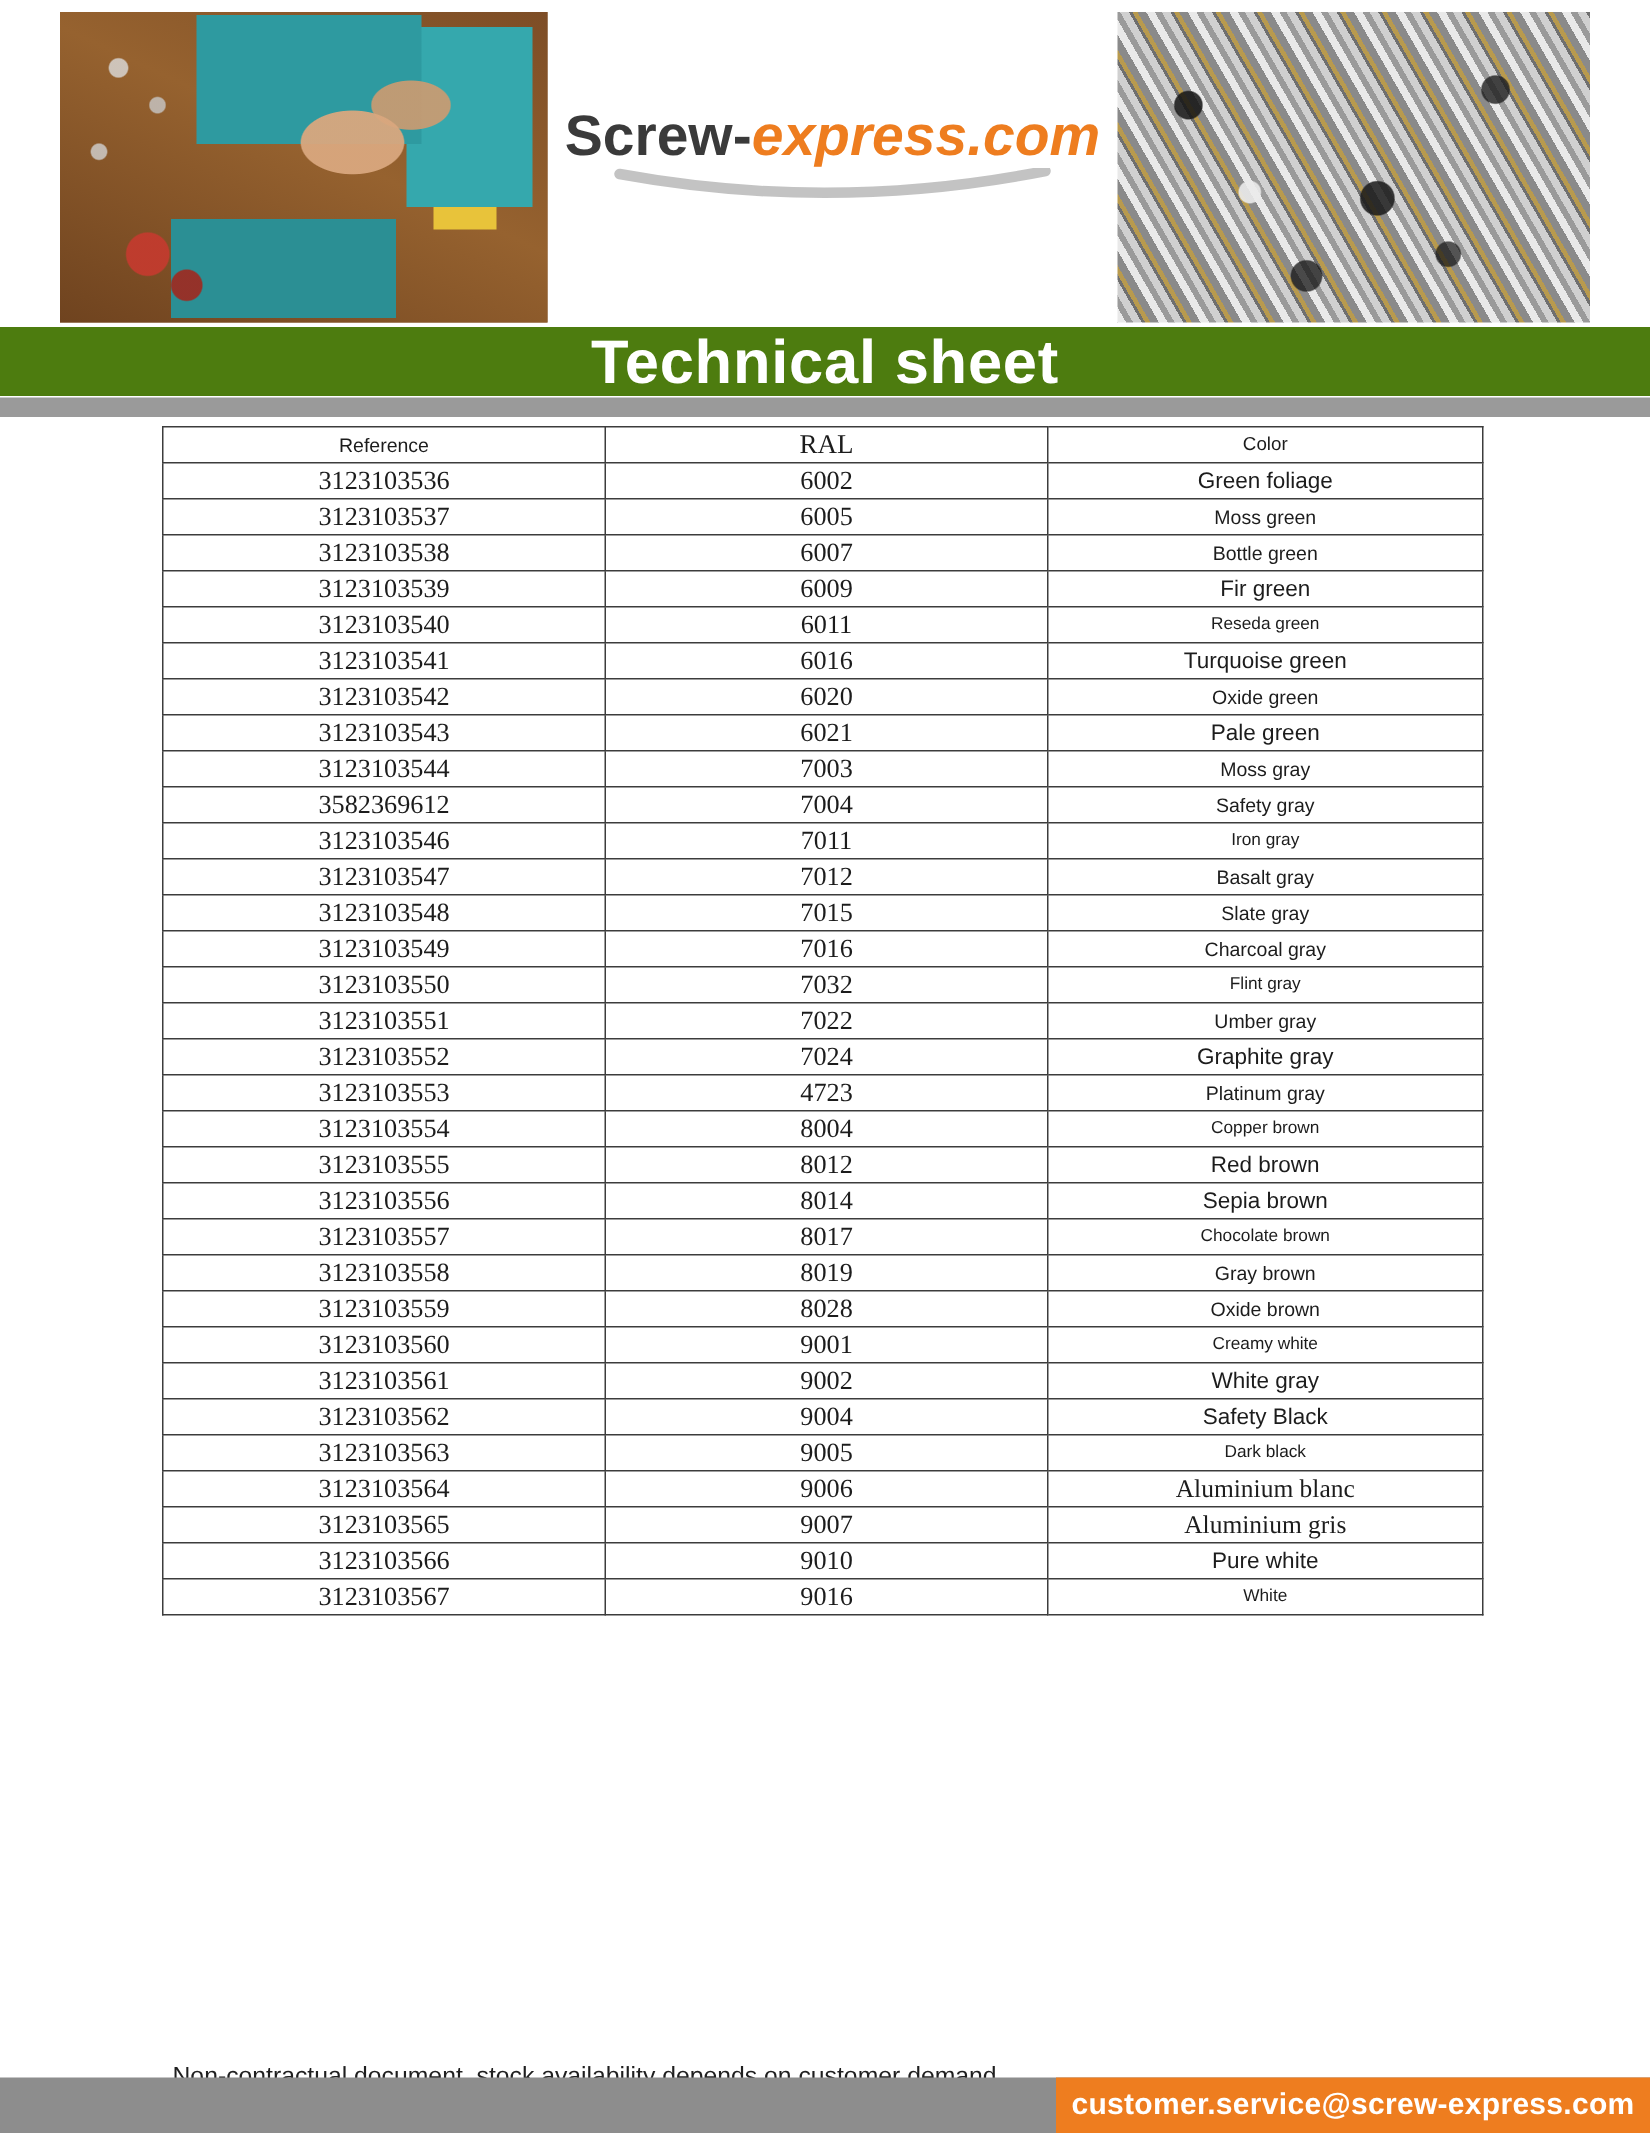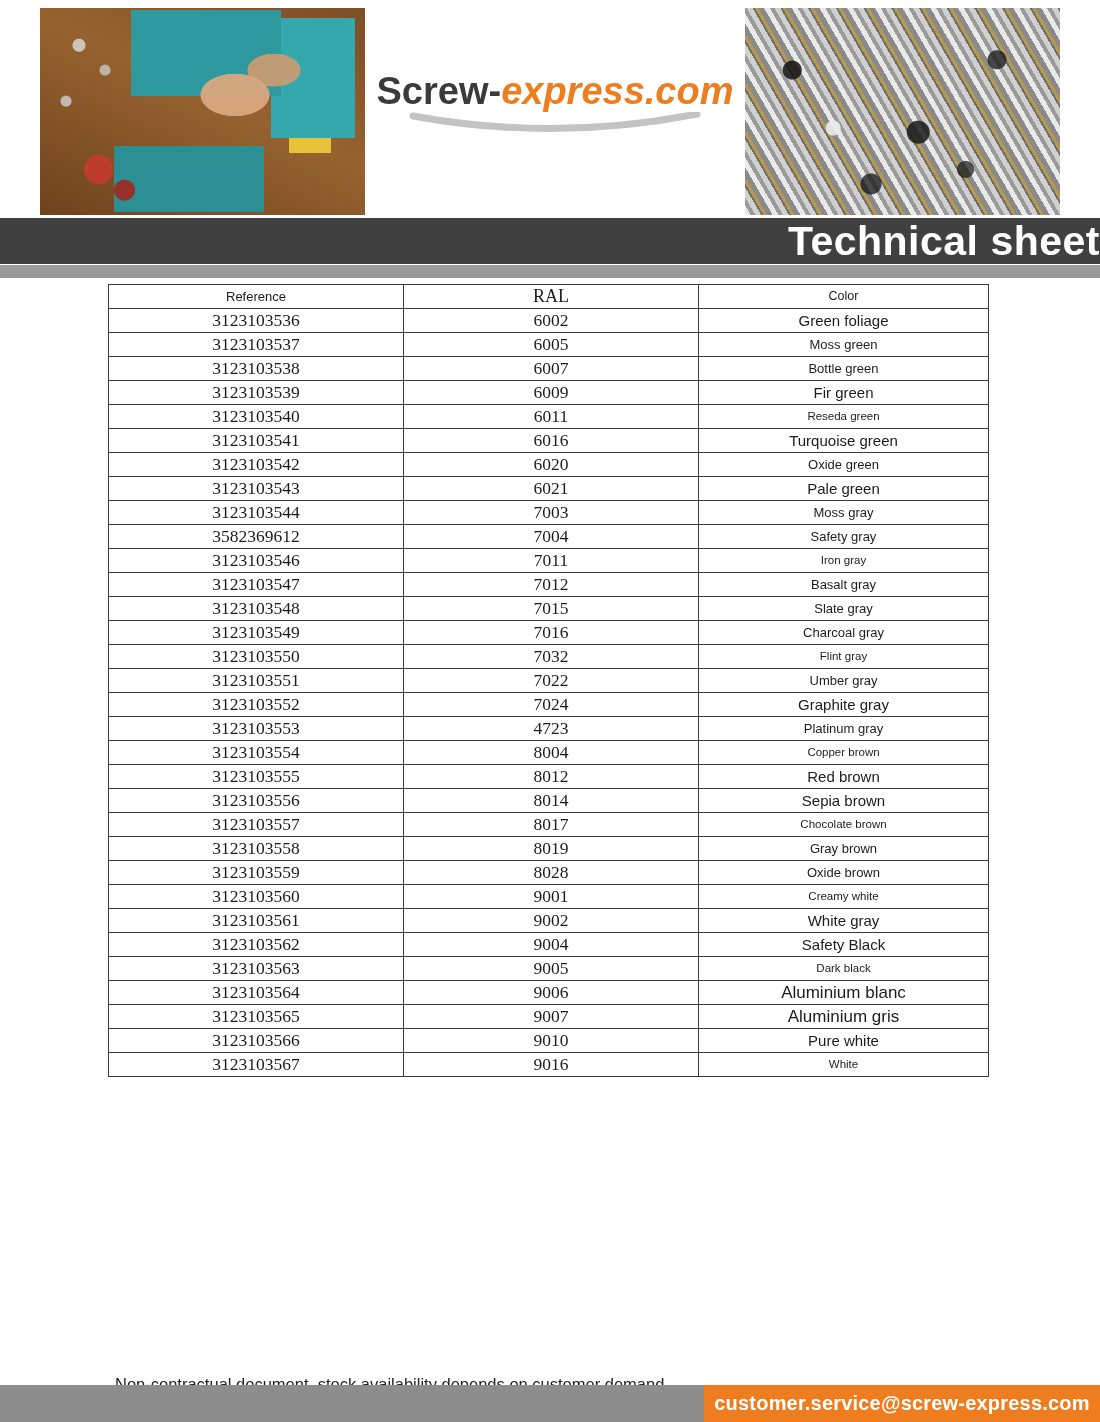--- a/index.html
+++ b/index.html
@@ -45,21 +45,21 @@
     position:absolute;left:365px;right:355px;top:72px;text-align:center;white-space:nowrap;
   }
   .logo-text{font-size:38px;line-height:1;}
   .logo-part1{font-weight:bold;color:#3a3a3a;}
   .logo-part2{font-weight:bold;font-style:italic;color:#ee7d1f;}
   .logo-swoosh{display:block;margin:2px auto 0 auto;}
 
   
   .banner{
     position:absolute;top:218px;left:0;width:1100px;height:46px;
-    background:#404040;display:flex;align-items:center;justify-content:flex-end;
+    background:#4d7c0f;display:flex;align-items:center;justify-content:center;
   }
   .banner-title{
     color:#ffffff;font-weight:bold;font-size:41px;letter-spacing:0.5px;margin:0;line-height:1;
   }
   .banner-shadow{
     position:absolute;top:265px;left:0;width:1100px;height:13px;background:#9a9a9a;
   }
 
   
   .table-wrap{position:absolute;top:284px;left:108px;}
@@ -71,21 +71,21 @@
   }
   th{font-weight:normal;}
   th.h-ref{font-size:13px;}
   th.h-ral{font-family:"Liberation Serif", serif;font-size:18px;}
   th.h-color{font-size:12.5px;}
   td.ref,td.ral{font-family:"Liberation Serif", serif;font-size:17.5px;}
   td.color{font-size:13px;}
   td.color.c-lg{font-size:15px;}
   td.color.c-md{font-size:13px;}
   td.color.c-sm{font-size:11.5px;}
-  td.color.c-serif{font-family:Liberation Sans, sans-serif;font-size:17px;}
+  td.color.c-serif{font-family:Liberation Serif, serif;font-size:17px;}
 
   
   .footer-note{
     position:absolute;top:1375px;left:115px;font-size:16.5px;color:#1f1f1f;
   }
   .bottom-bar{
     position:absolute;bottom:0;left:0;width:1100px;height:37px;background:#8d8d8d;
   }
   .bottom-orange{
     position:absolute;right:0;top:0;width:396px;height:37px;background:#ee7d1f;

